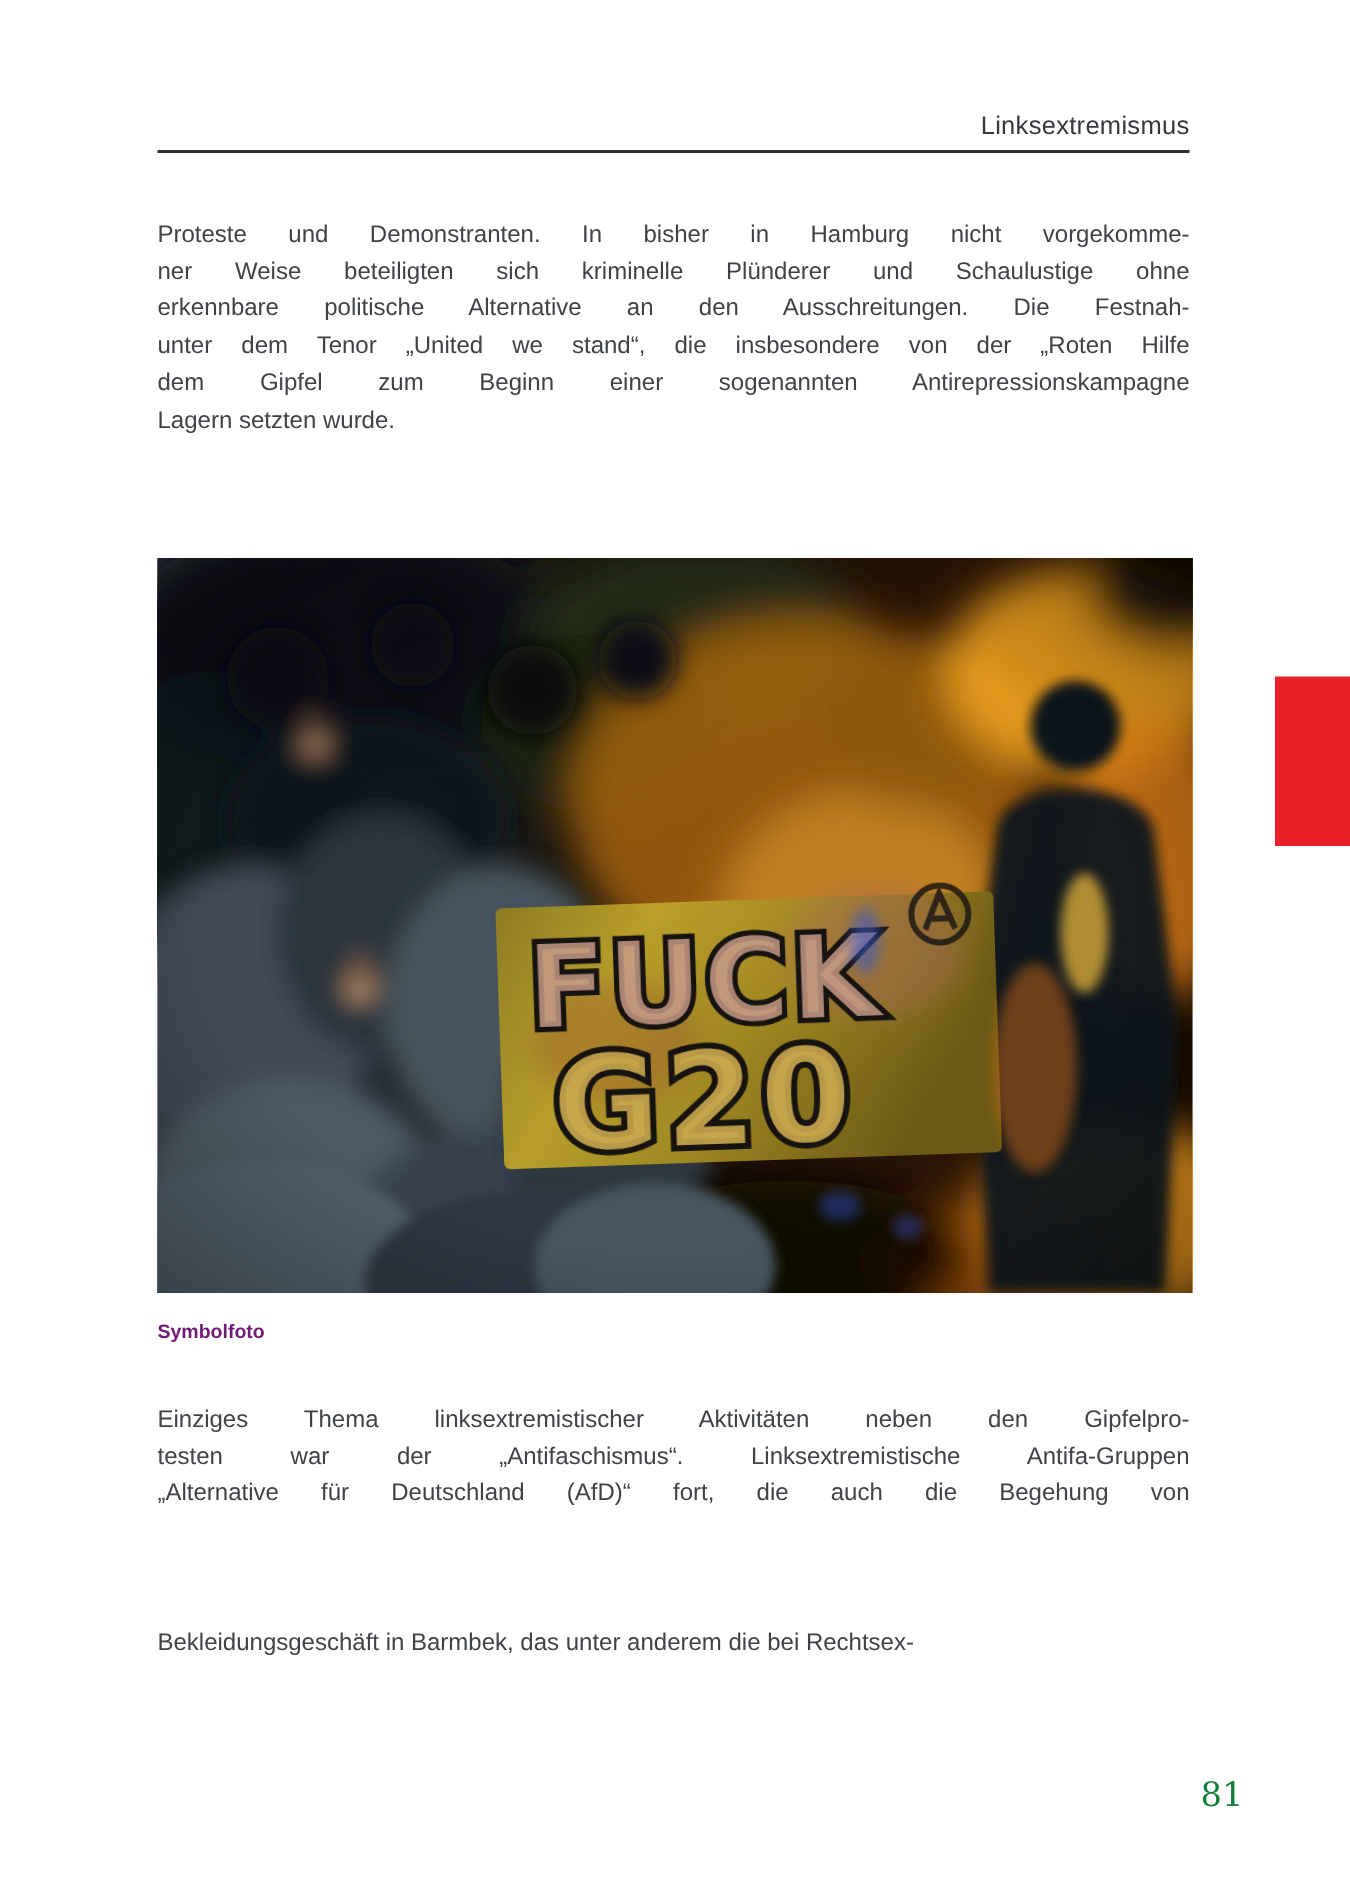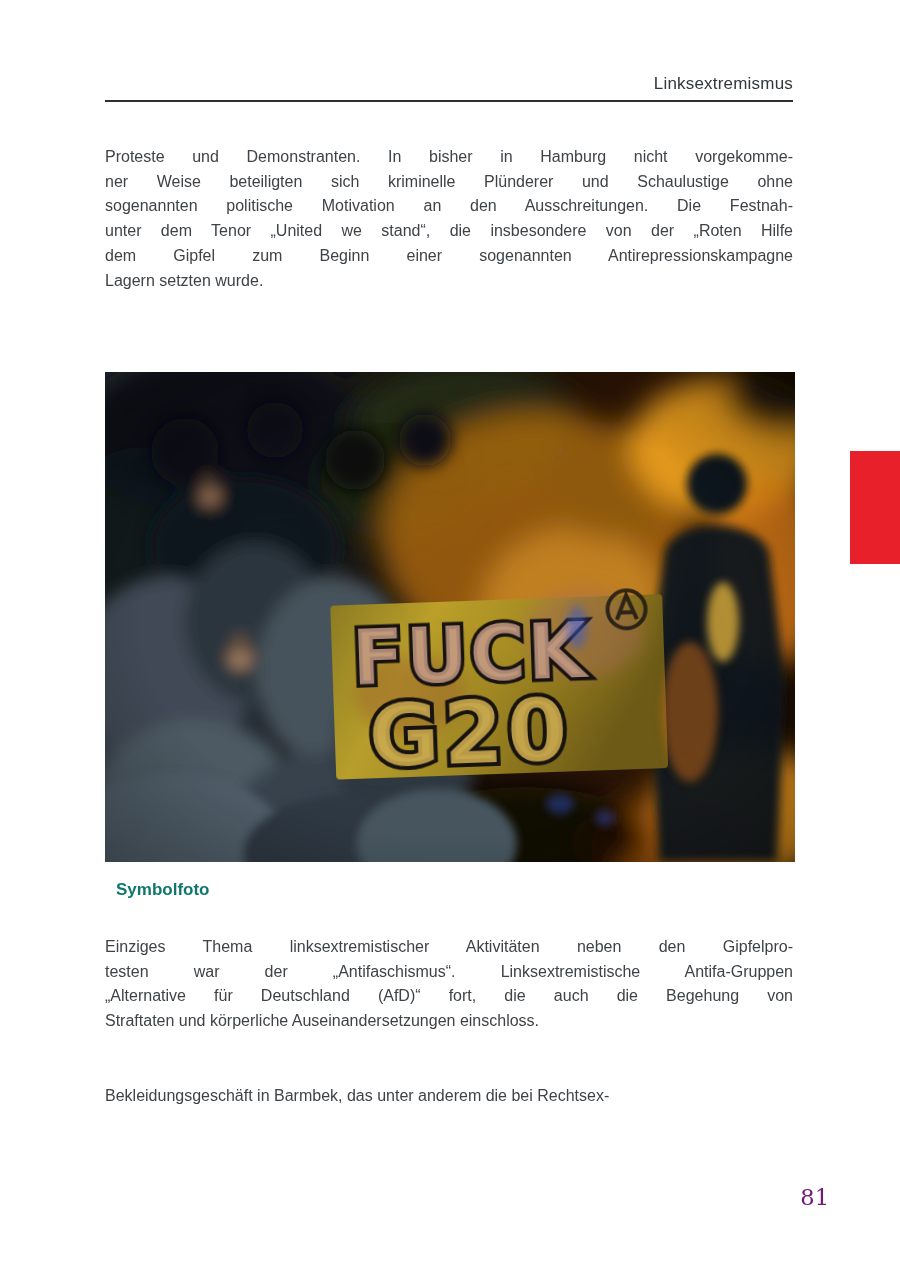--- a/index.html
+++ b/index.html
@@ -18,42 +18,42 @@
   .p1 { top:145px; }
   .p2 { top:935px; }
   .p3 { top:1084px; }
   .jline { text-align:justify; text-align-last:justify; white-space:nowrap0; }
   .jline.last { text-align-last:left; }
   .photo {
     position:absolute; left:105px; top:372px; width:690px; height:490px;
     background:#1a140d; overflow:hidden;
   }
   .caption {
-    position:absolute; left:105px; top:880px; font-size:17px; font-weight:bold; color:#0f766e;margin-left:11px;
+    position:absolute; left:105px; top:880px; font-size:13px; font-weight:bold; color:#701a75;
   }
   .pagenum {
     position:absolute; top:1184px; left:769px; width:60px; text-align:right;
-    font-family:"DejaVu Serif", serif; font-size:22.5px; color:#701a75;
+    font-family:"DejaVu Serif", serif; font-size:22.5px; color:#15803d;
   }
   .red-tab {
     position:absolute; left:850px; top:451px; width:50px; height:113px; background:#e8202a;
   }
 </style>
 </head>
 <body>
 
 <div class="page">
 
   <div class="running-header">Linksextremismus</div>
   <div class="header-rule"></div>
 
   <div class="para p1">
     <div class="jline">Proteste und Demonstranten. In bisher in Hamburg nicht vorgekomme-</div>
     <div class="jline">ner Weise beteiligten sich kriminelle Plünderer und Schaulustige ohne</div>
-    <div class="jline">sogenannten politische Motivation an den Ausschreitungen. Die Festnah-</div>
+    <div class="jline">erkennbare politische Alternative an den Ausschreitungen. Die Festnah-</div>
     <div class="jline">unter dem Tenor „United we stand“, die insbesondere von der „Roten Hilfe</div>
     <div class="jline">dem Gipfel zum Beginn einer sogenannten Antirepressionskampagne</div>
     <div class="jline last">Lagern setzten wurde.</div>
   </div>
 
   <div class="photo">
     <svg width="690" height="490" viewBox="0 0 690 490" xmlns="http://www.w3.org/2000/svg">
       <defs>
         <linearGradient id="bgGrad" x1="0" y1="0" x2="1" y2="0">
           <stop offset="0" stop-color="#39424c"></stop>
@@ -153,21 +153,20 @@
       <rect width="690" height="490" fill="url(#vignette)"></rect>
     </svg>
   </div>
 
   <div class="caption">Symbolfoto</div>
 
   <div class="para p2">
     <div class="jline">Einziges Thema linksextremistischer Aktivitäten neben den Gipfelpro-</div>
     <div class="jline">testen war der „Antifaschismus“. Linksextremistische Antifa-Gruppen</div>
     <div class="jline">„Alternative für Deutschland (AfD)“ fort, die auch die Begehung von</div>
-    <div class="jline last">Straftaten und körperliche Auseinandersetzungen einschloss.</div>
   </div>
 
   <div class="para p3">
     <div class="jline last">Bekleidungsgeschäft in Barmbek, das unter anderem die bei Rechtsex-</div>
   </div>
 
   <div class="pagenum">81</div>
   <div class="red-tab"></div>
 
 </div>

